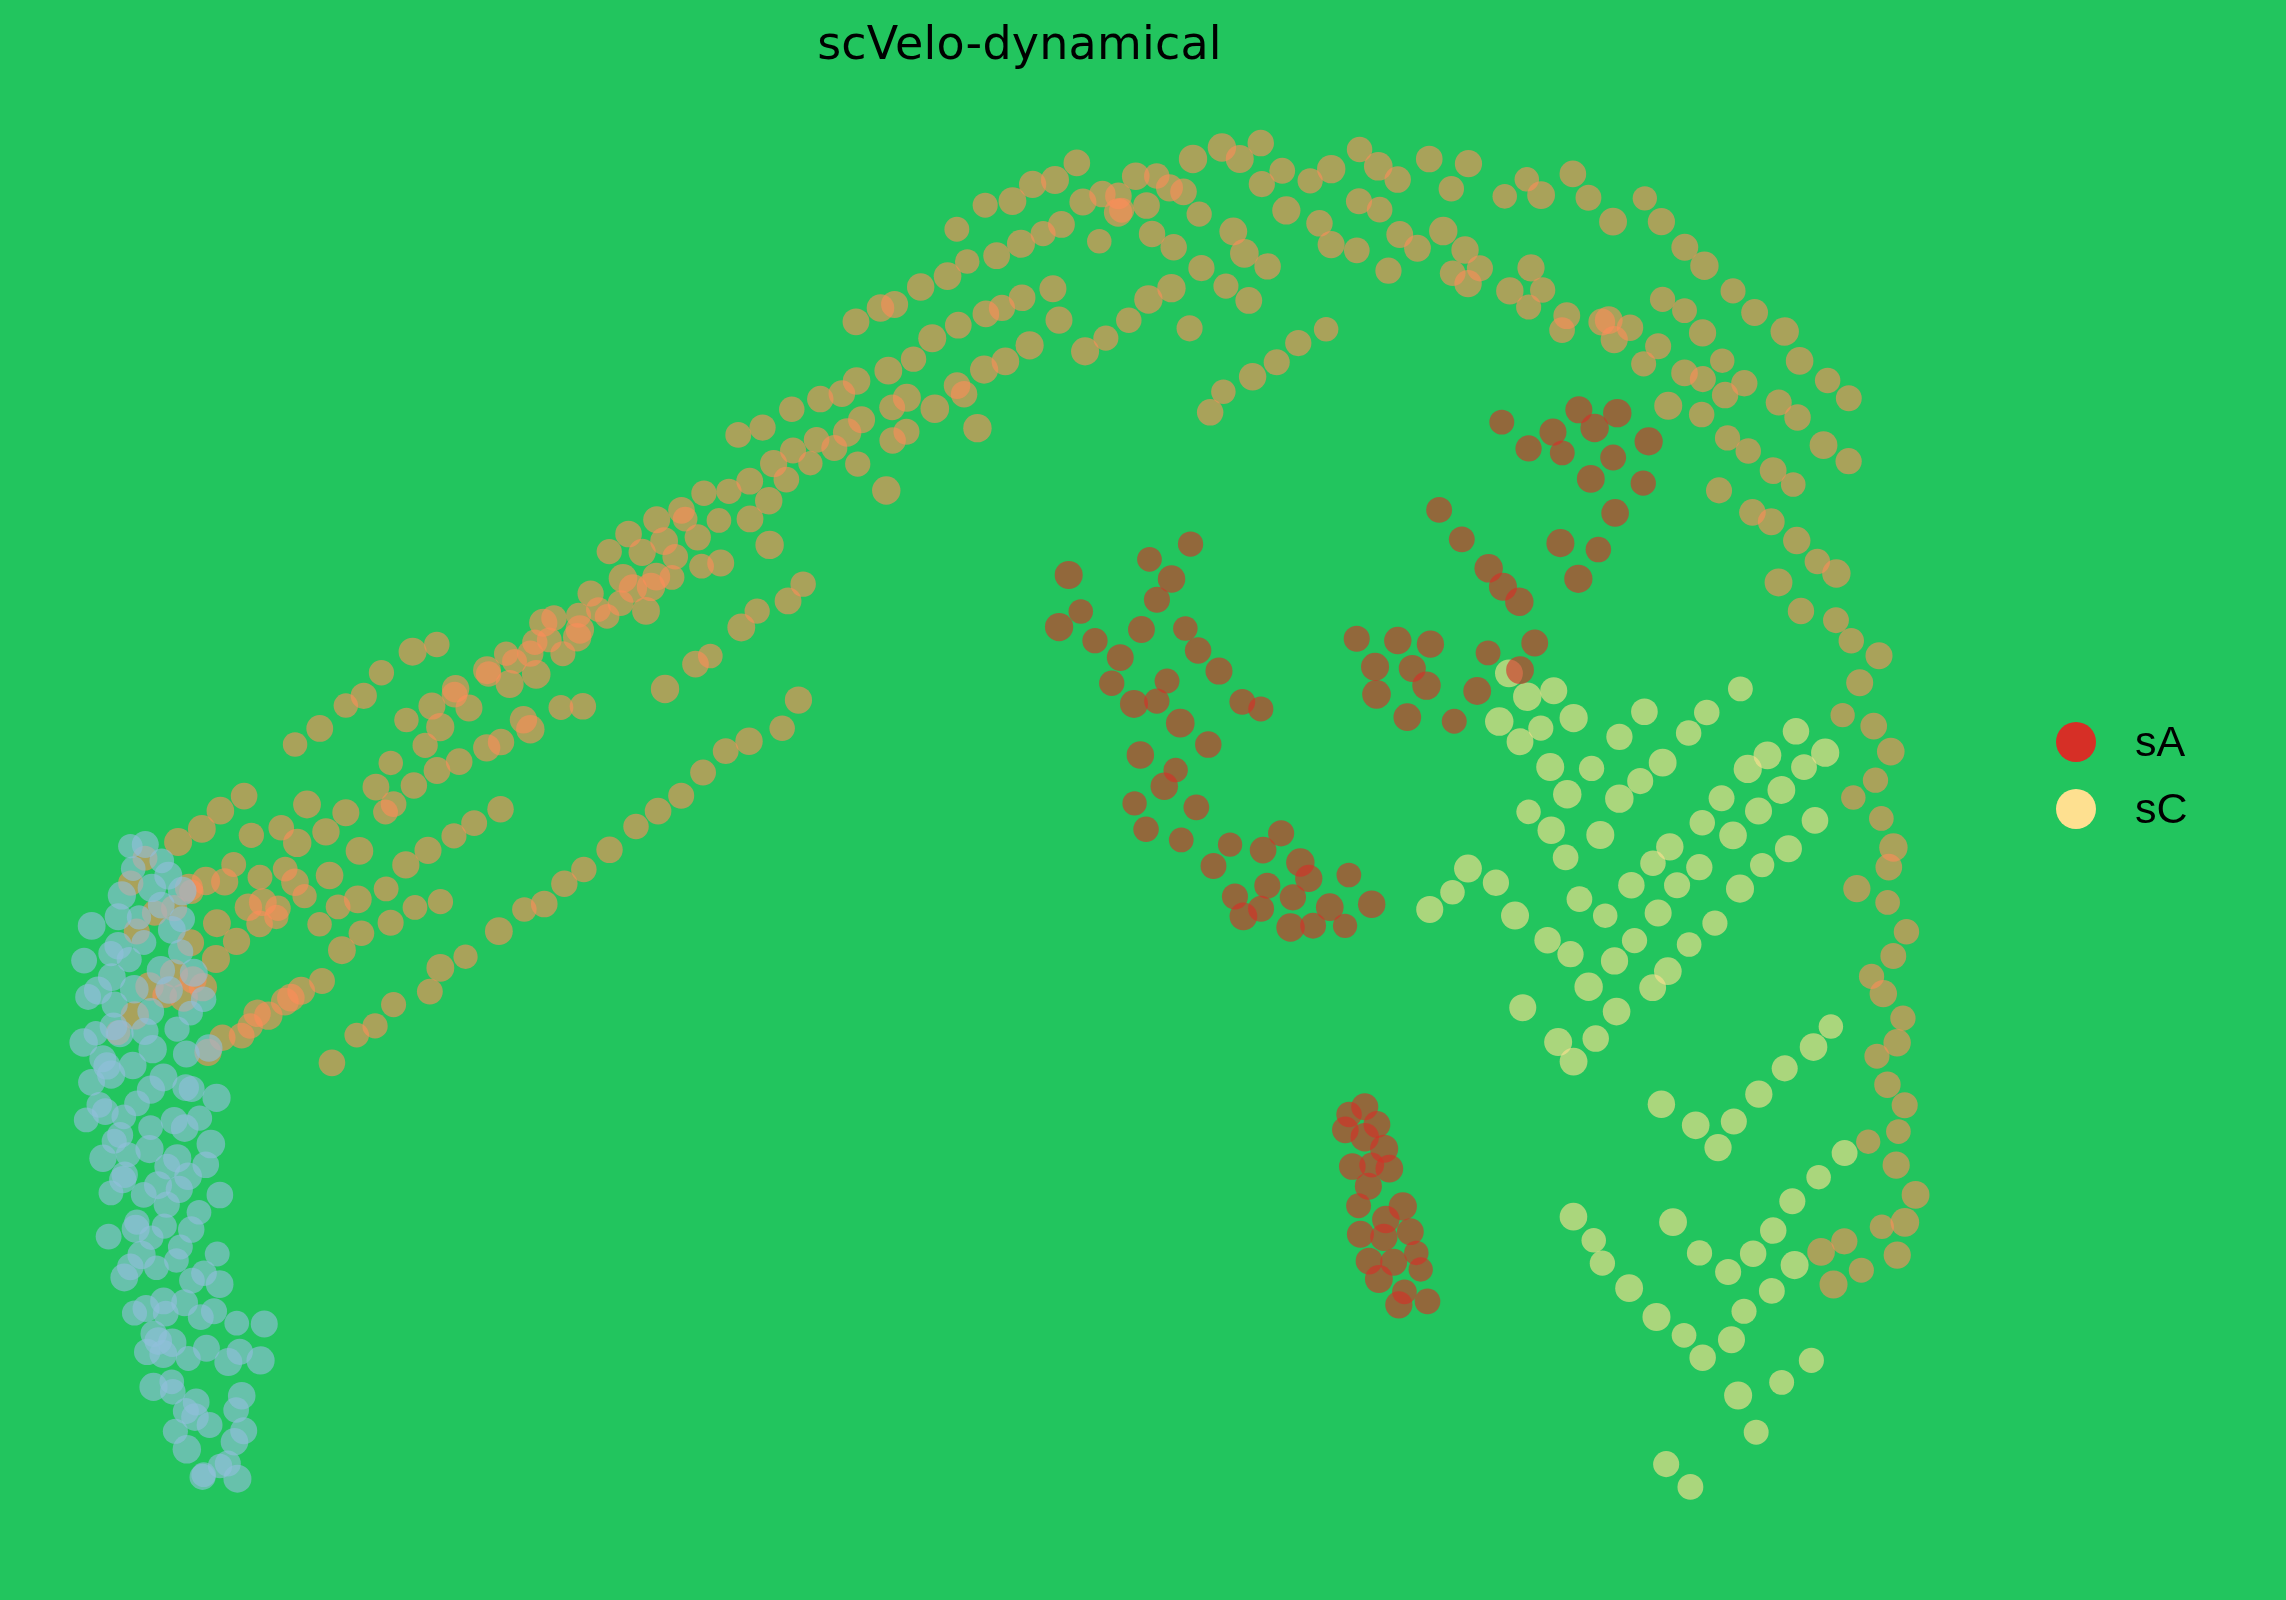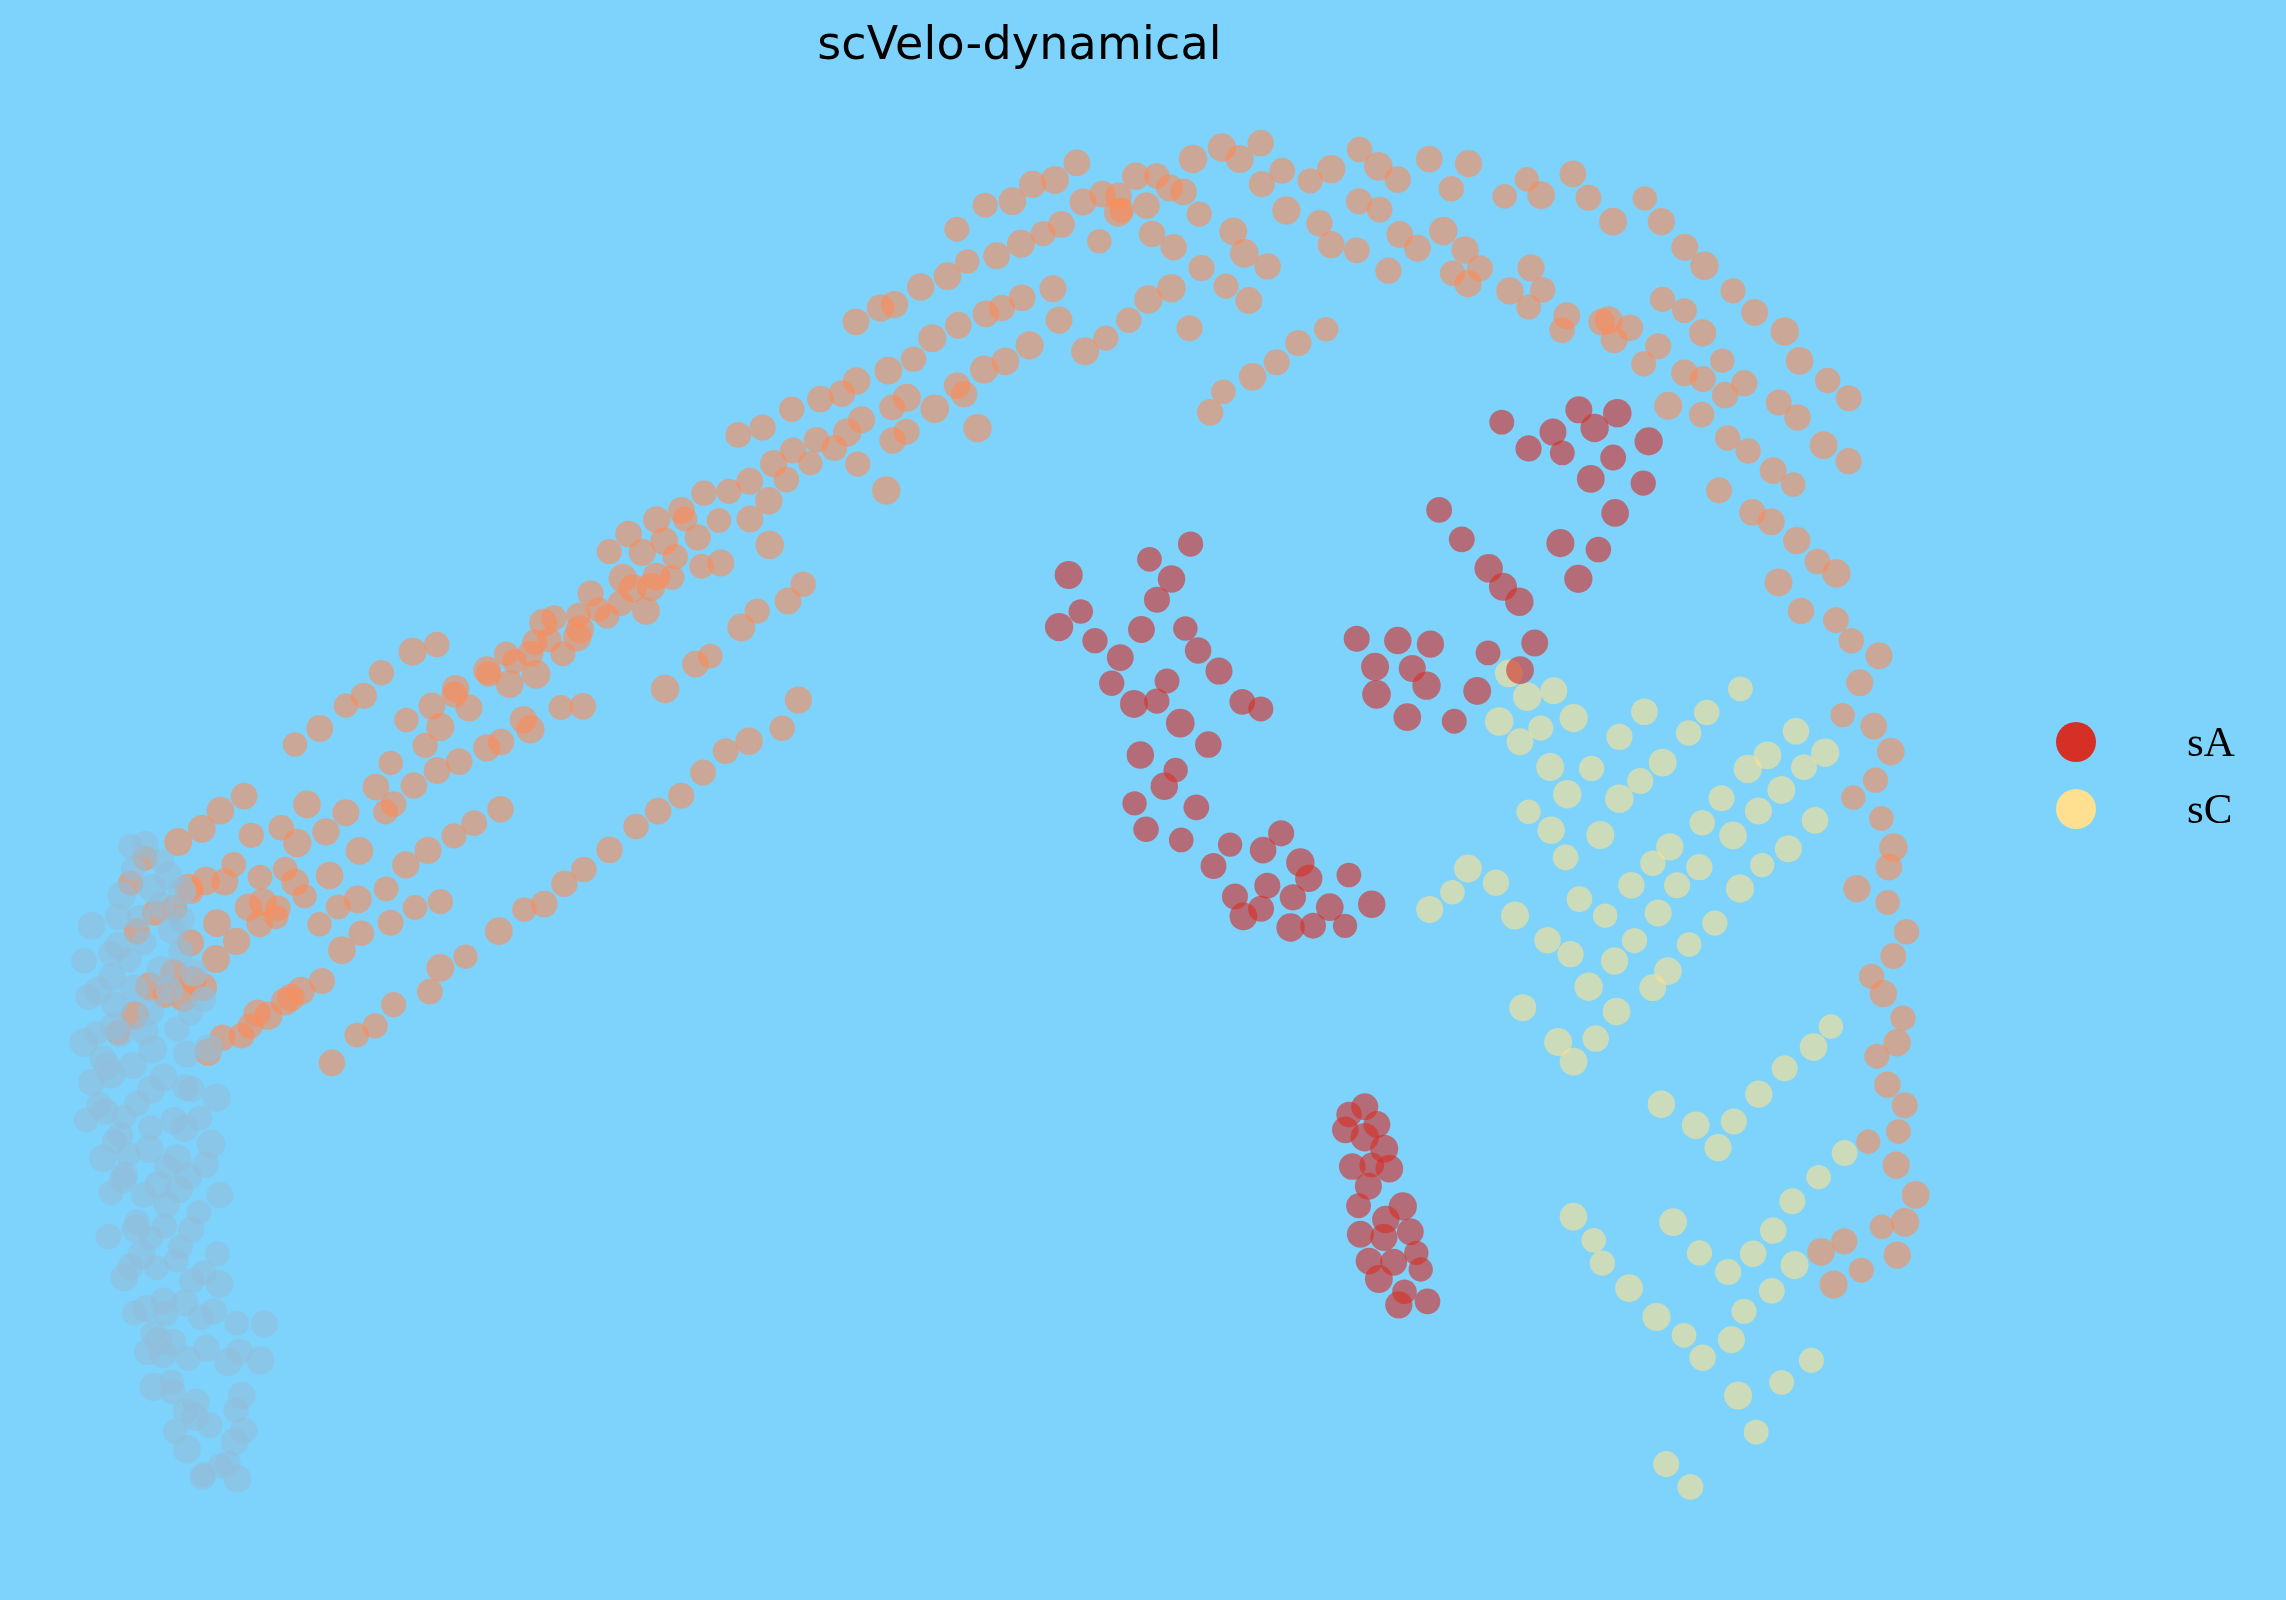--- a/index.html
+++ b/index.html
@@ -4,21 +4,21 @@
 <style>
   html, body {
     margin: 0;
     padding: 0;
     background: #ffffff;
   }
   #root {
     position: relative;
     width: 2287px;
     height: 1601px;
-    background: #7dd3fc;
+    background: #22c55e;
     overflow: hidden;
     font-family: "DejaVu Sans", sans-serif;
   }
   #plot-title {
     position: absolute;
     left: 0;
     top: 17.6px;
     width: 2039px;
     text-align: center;
     font-family: "DejaVu Sans", sans-serif;
@@ -47,22 +47,22 @@
     display: flex;
     align-items: center;
   }
   .legend-swatch {
     width: 40px;
     height: 40px;
     border-radius: 50%;
     flex: 0 0 auto;
   }
   .legend-label {
-    margin-left: 91px;
-    font-family: Liberation Serif, serif;
+    margin-left: 39px;
+    font-family: Liberation Sans, sans-serif;
     font-size: 43px;
     color: #000000;
     line-height: 1;
     white-space: nowrap;
   }
 </style>
 </head>
 <body>
 
 <div id="root">

